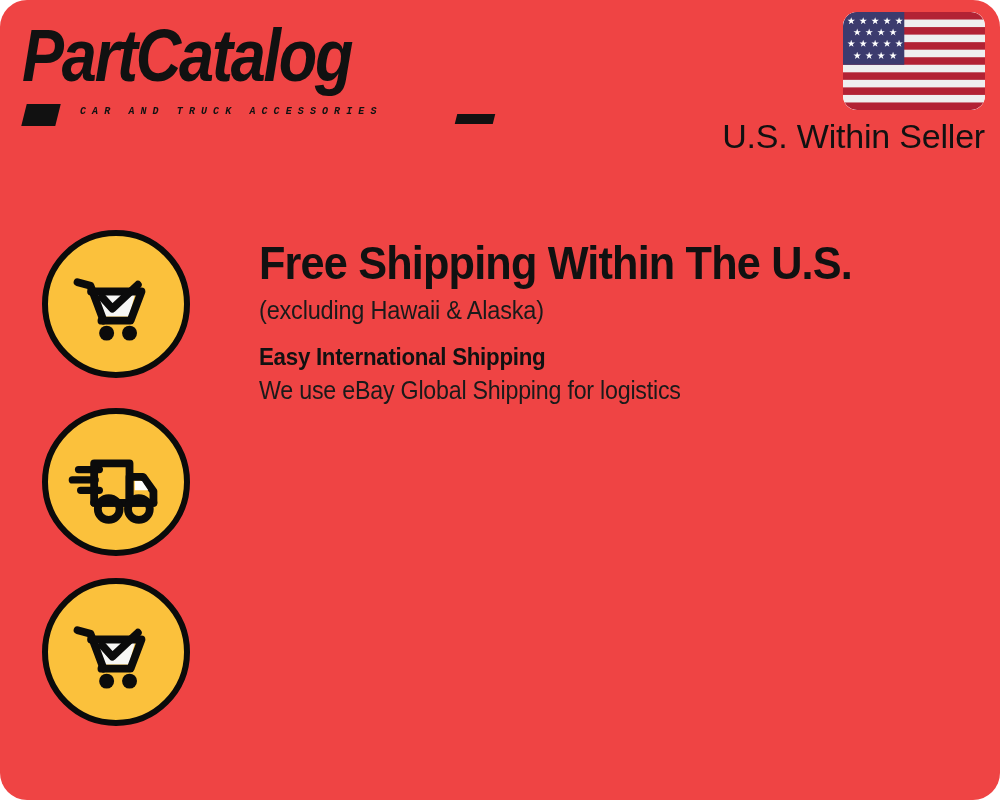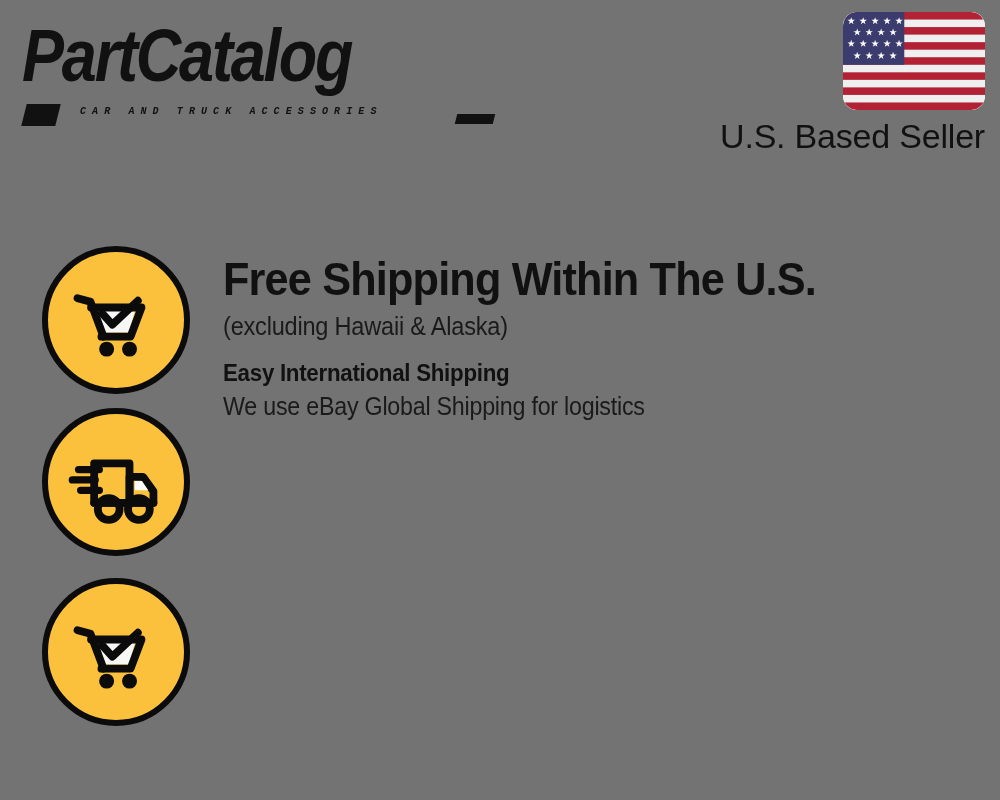--- a/index.html
+++ b/index.html
@@ -10,22 +10,23 @@
   }
   body {
     font-family: "Liberation Sans", sans-serif;
     color: #111111;
     -webkit-font-smoothing: antialiased;
   }
   .page {
     position: relative;
     width: 1000px;
     height: 800px;
-    background: #737373;
+    background: #ef4444;
     overflow: hidden;
+    border-radius: 27px;
   }
 
   
   .brand-logo {
     position: absolute;
     left: 22px;
     top: 18px;
     width: 470px;
     height: 100px;
   }
@@ -107,21 +108,21 @@
     top: 230px;
     width: 1000px;
   }
   .feature-row {
     position: absolute;
     left: 0;
     width: 1000px;
     display: flex;
     align-items: flex-start;
   }
-  .feature-row[data-row="0"] { top: 16px; }
+  .feature-row[data-row="0"] { top: 0px; gap: 36px; }
   .feature-row[data-row="1"] { top: 178px; }
   .feature-row[data-row="2"] { top: 348px; }
 
   .feature-icon {
     position: relative;
     flex: 0 0 auto;
     width: 148px;
     height: 148px;
     margin-left: 42px;
     border-radius: 50%;
@@ -244,21 +245,21 @@
 
           <use href="#starShape" x="19" y="58"></use>
           <use href="#starShape" x="35" y="58"></use>
           <use href="#starShape" x="51" y="58"></use>
           <use href="#starShape" x="67" y="58"></use>
         </g>
       </g>
     </svg>
   </div>
 
-  <div class="seller-note">U.S. Based Seller</div>
+  <div class="seller-note">U.S. Within Seller</div>
 
   <div class="features">
 
     <div class="feature-row" data-row="0">
       <div class="feature-icon">
         <svg width="104" height="104" viewBox="0 0 100 100" aria-hidden="true">
 
           <path d="M27.5 38 L69 38 L62.5 62 L34 62 Z" fill="#F7F7F5"></path>
 
           <path d="M13 29 L25.5 32.5 L38 66" fill="none" stroke="#0b0b0b" stroke-width="7.5" stroke-linecap="round" stroke-linejoin="round"></path>

